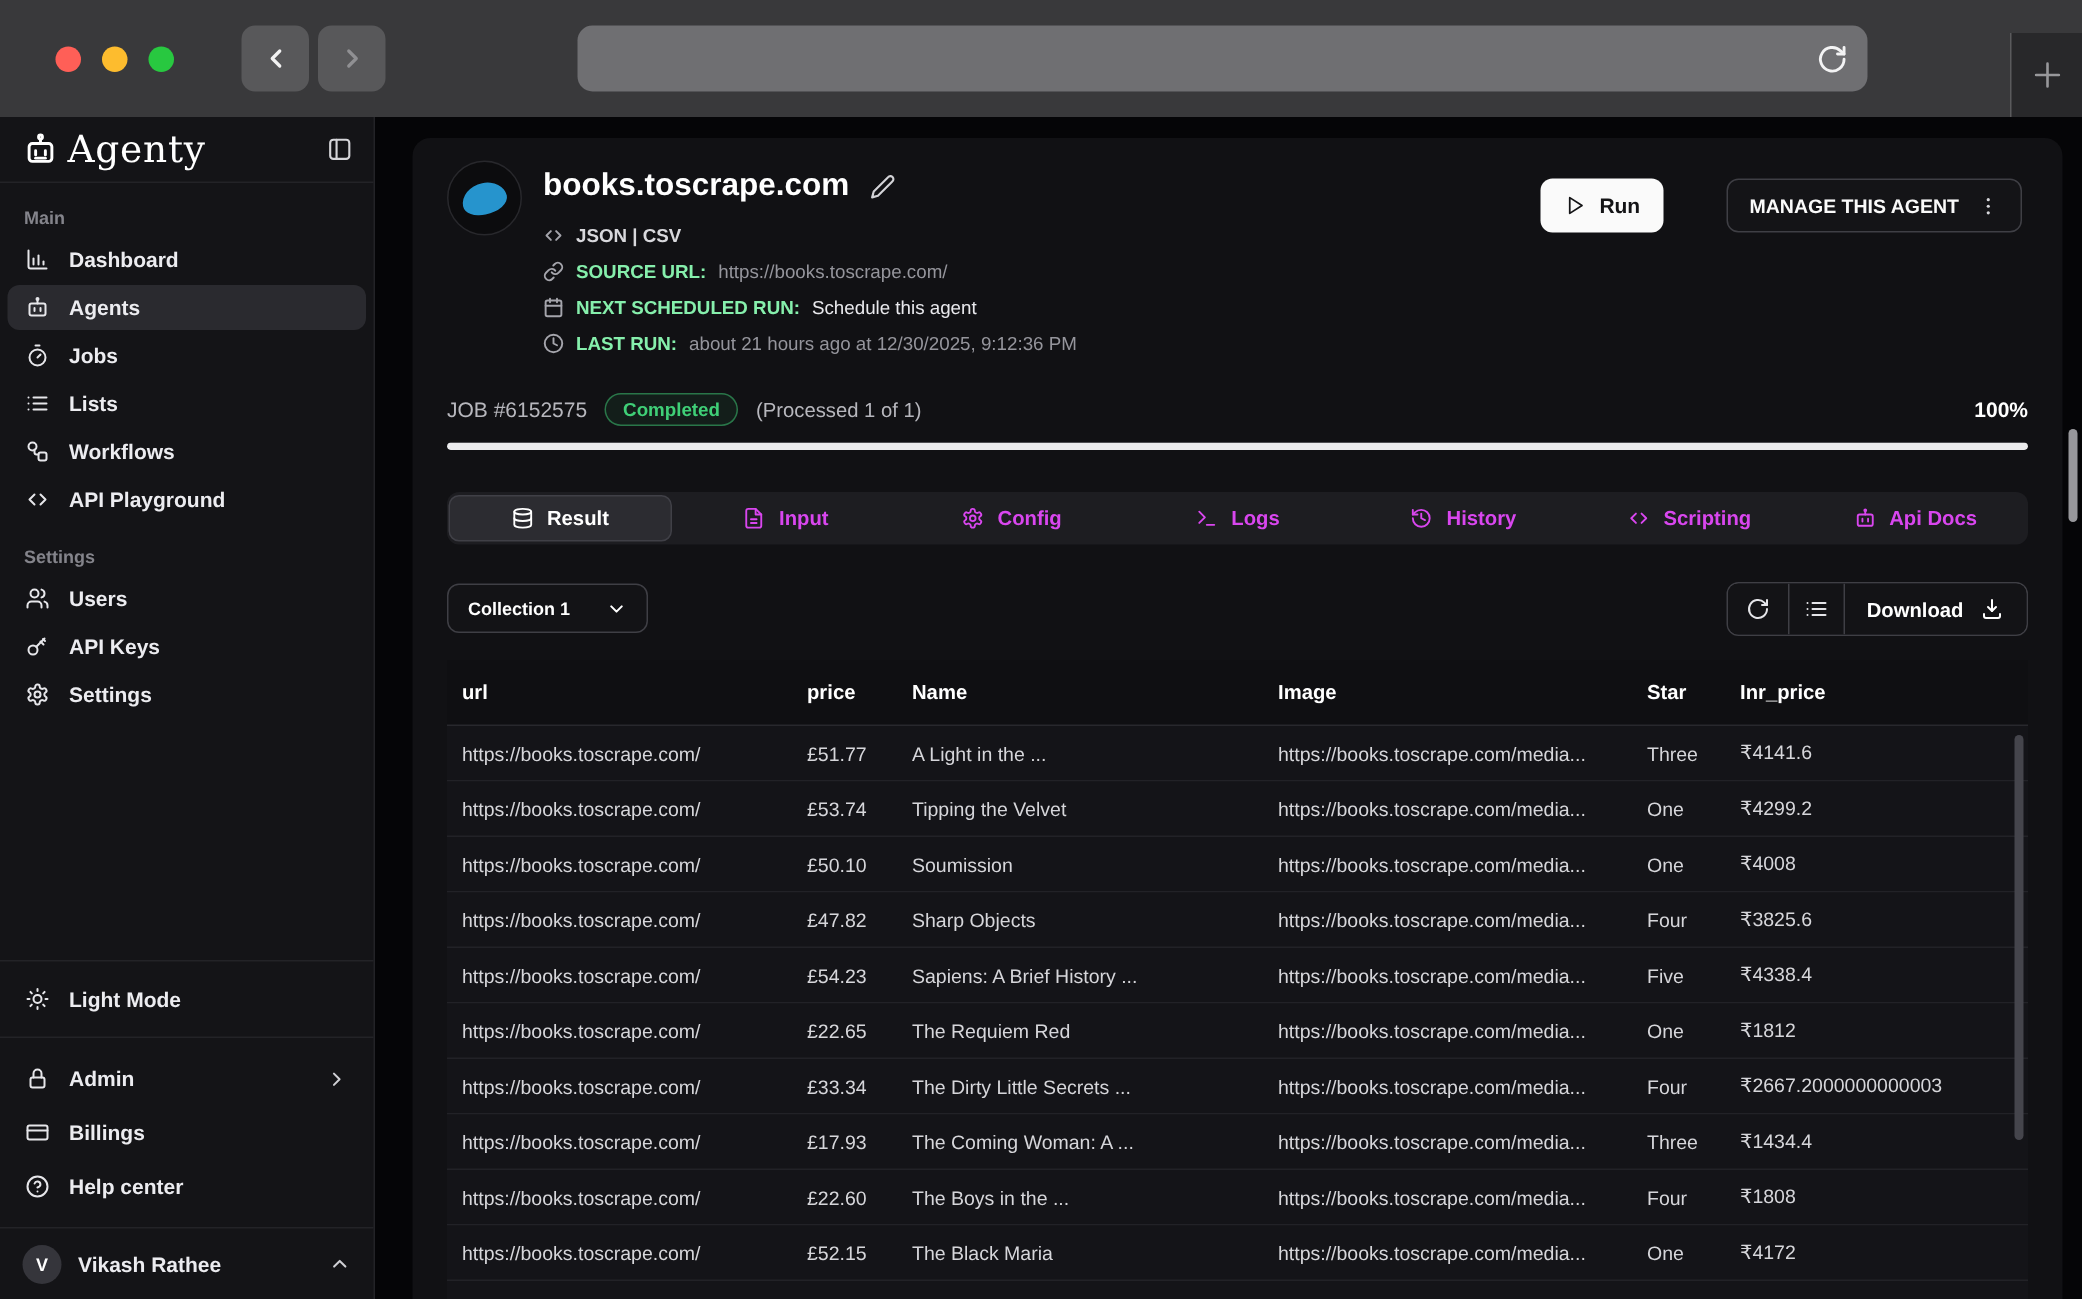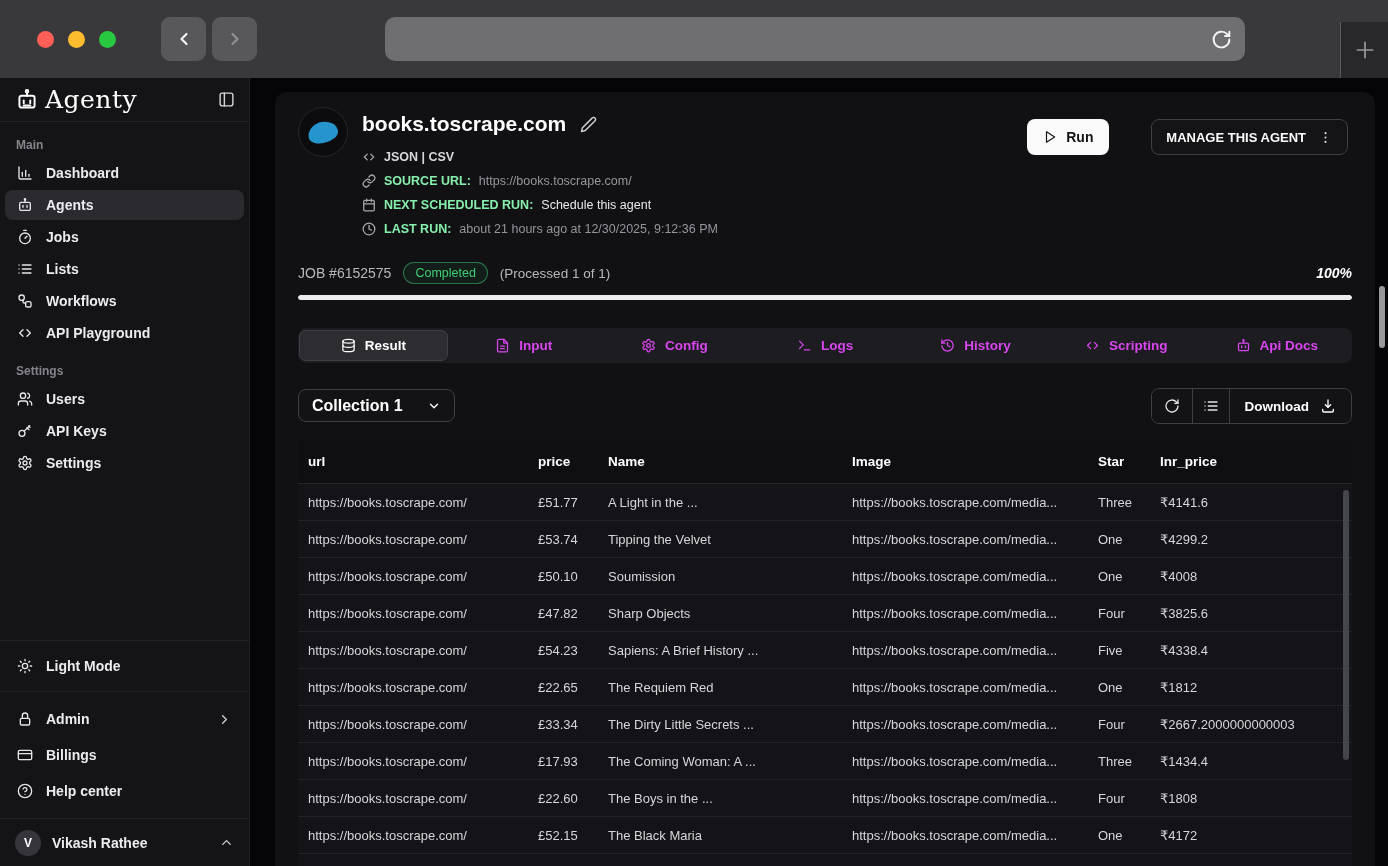--- a/index.html
+++ b/index.html
@@ -57,32 +57,32 @@
   .meta-val.bright { color:#e9e9ed; }
   .fmt { font-weight:700; color:#d8d8dc; }
 
   .header-actions { position:absolute; right:27px; top:27px; display:flex; gap:10px; }
   .btn-run { width:82px; height:36px; border-radius:8px; background:#fafafa; color:#141416; font-weight:700; font-size:14px; display:flex; align-items:center; justify-content:center; gap:9px; border:none; font-family:inherit; }
   .btn-manage { height:36px; padding:0 14px; border-radius:8px; background:#141417; border:1px solid #3f3f45; color:#fafafa; font-weight:700; font-size:13px; display:flex; align-items:center; gap:12px; font-family:inherit;margin-left:32px; }
   .dots { color:#d7d7db; }
 
   .job-row { position:absolute; left:23px; right:23px; top:170px; display:flex; align-items:center; gap:12px; }
   .job-label { font-size:14px; color:#b7b7bd; }
-  .badge { font-size:12.5px; font-weight:400; color:#3fcf77; border:1px solid rgba(63,207,119,.5); background:rgba(63,207,119,.07); border-radius:999px; padding:3px 11px; }
+  .badge { font-size:12.5px; font-weight:700; color:#3fcf77; border:1px solid rgba(63,207,119,.5); background:rgba(63,207,119,.07); border-radius:999px; padding:3px 11px; }
   .processed { font-size:13.5px; color:#b7b7bd; }
-  .pct { margin-left:auto; font-size:14px; font-weight:700; color:#fff;font-style:italic; }
+  .pct { margin-left:auto; font-size:14px; font-weight:700; color:#fff; }
   .progress { position:absolute; left:23px; right:23px; top:203px; height:5px; border-radius:3px; background:#26262b; overflow:hidden; }
   .progress-fill { height:100%; background:#ececee; border-radius:3px; }
 
   .tabstrip { position:absolute; left:23px; right:23px; top:236px; height:35px; background:#1d1d21; border-radius:8px; display:flex; }
   .tab { flex:1; margin:2px 1px; display:flex; align-items:center; justify-content:center; gap:9px; font-size:13.5px; font-weight:600; color:#d946ef; border-radius:7px; border:1px solid transparent; }
   .tab.active { background:#2c2c31; border-color:#404047; color:#fff; }
   .tab .icn { display:flex; }
 
-  .collection-btn { position:absolute; left:23px; top:297px; height:33px; padding:12px 13px; border-radius:8px; border:1px solid #3f3f45; background:#131316; color:#fff; font-weight:700; font-size:16px; display:flex; align-items:center; gap:24px; font-family:inherit; }
+  .collection-btn { position:absolute; left:23px; top:297px; height:33px; padding:12px 13px; border-radius:8px; border:1px solid #3f3f45; background:#131316; color:#fff; font-weight:700; font-size:12px; display:flex; align-items:center; gap:24px; font-family:inherit; }
   .btn-group { position:absolute; right:23px; top:296px; height:36px; border:1px solid #3f3f45; border-radius:8px; display:flex; overflow:hidden; }
   .seg { display:flex; align-items:center; justify-content:center; color:#e4e4e8; background:#131316; }
   .seg + .seg { border-left:1px solid #3f3f45; }
   .seg.ic1 { width:40px; } .seg.ic2 { width:37px; }
   .seg.dl { padding:0 15px; gap:11px; font-size:13.5px; font-weight:700; color:#fff; }
 
   .table { position:absolute; left:23px; right:23px; top:348px; }
   .thead, .trow { display:grid; grid-template-columns:230px 70px 244px 246px 62px 1fr; align-items:center; padding-left:10px; }
   .thead { height:44px; background:#0f0f12; border-bottom:1px solid #28282d; font-size:13.5px; font-weight:700; color:#fff; }
   .trow { height:37px; background:#141418; border-bottom:1px solid #222227; font-size:13px; color:#d6d6da; }

